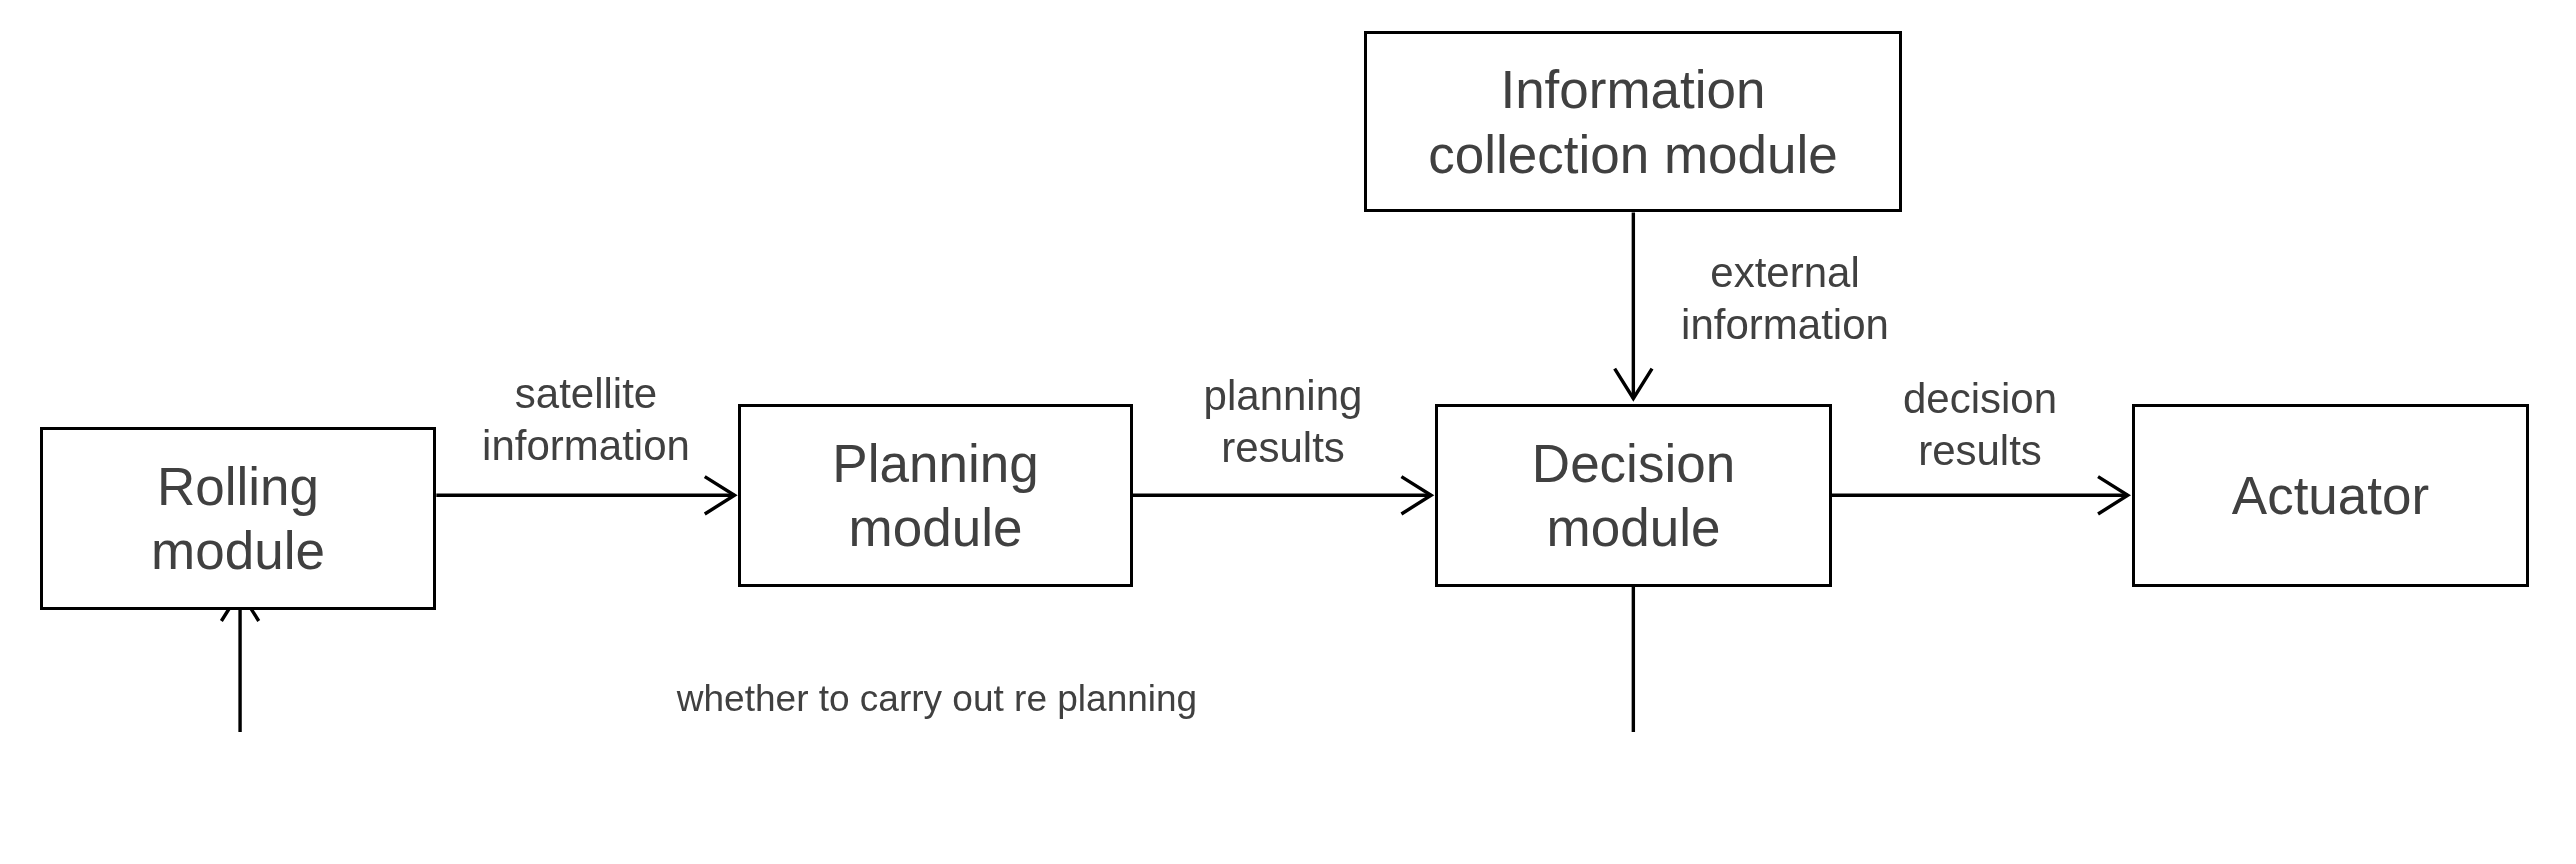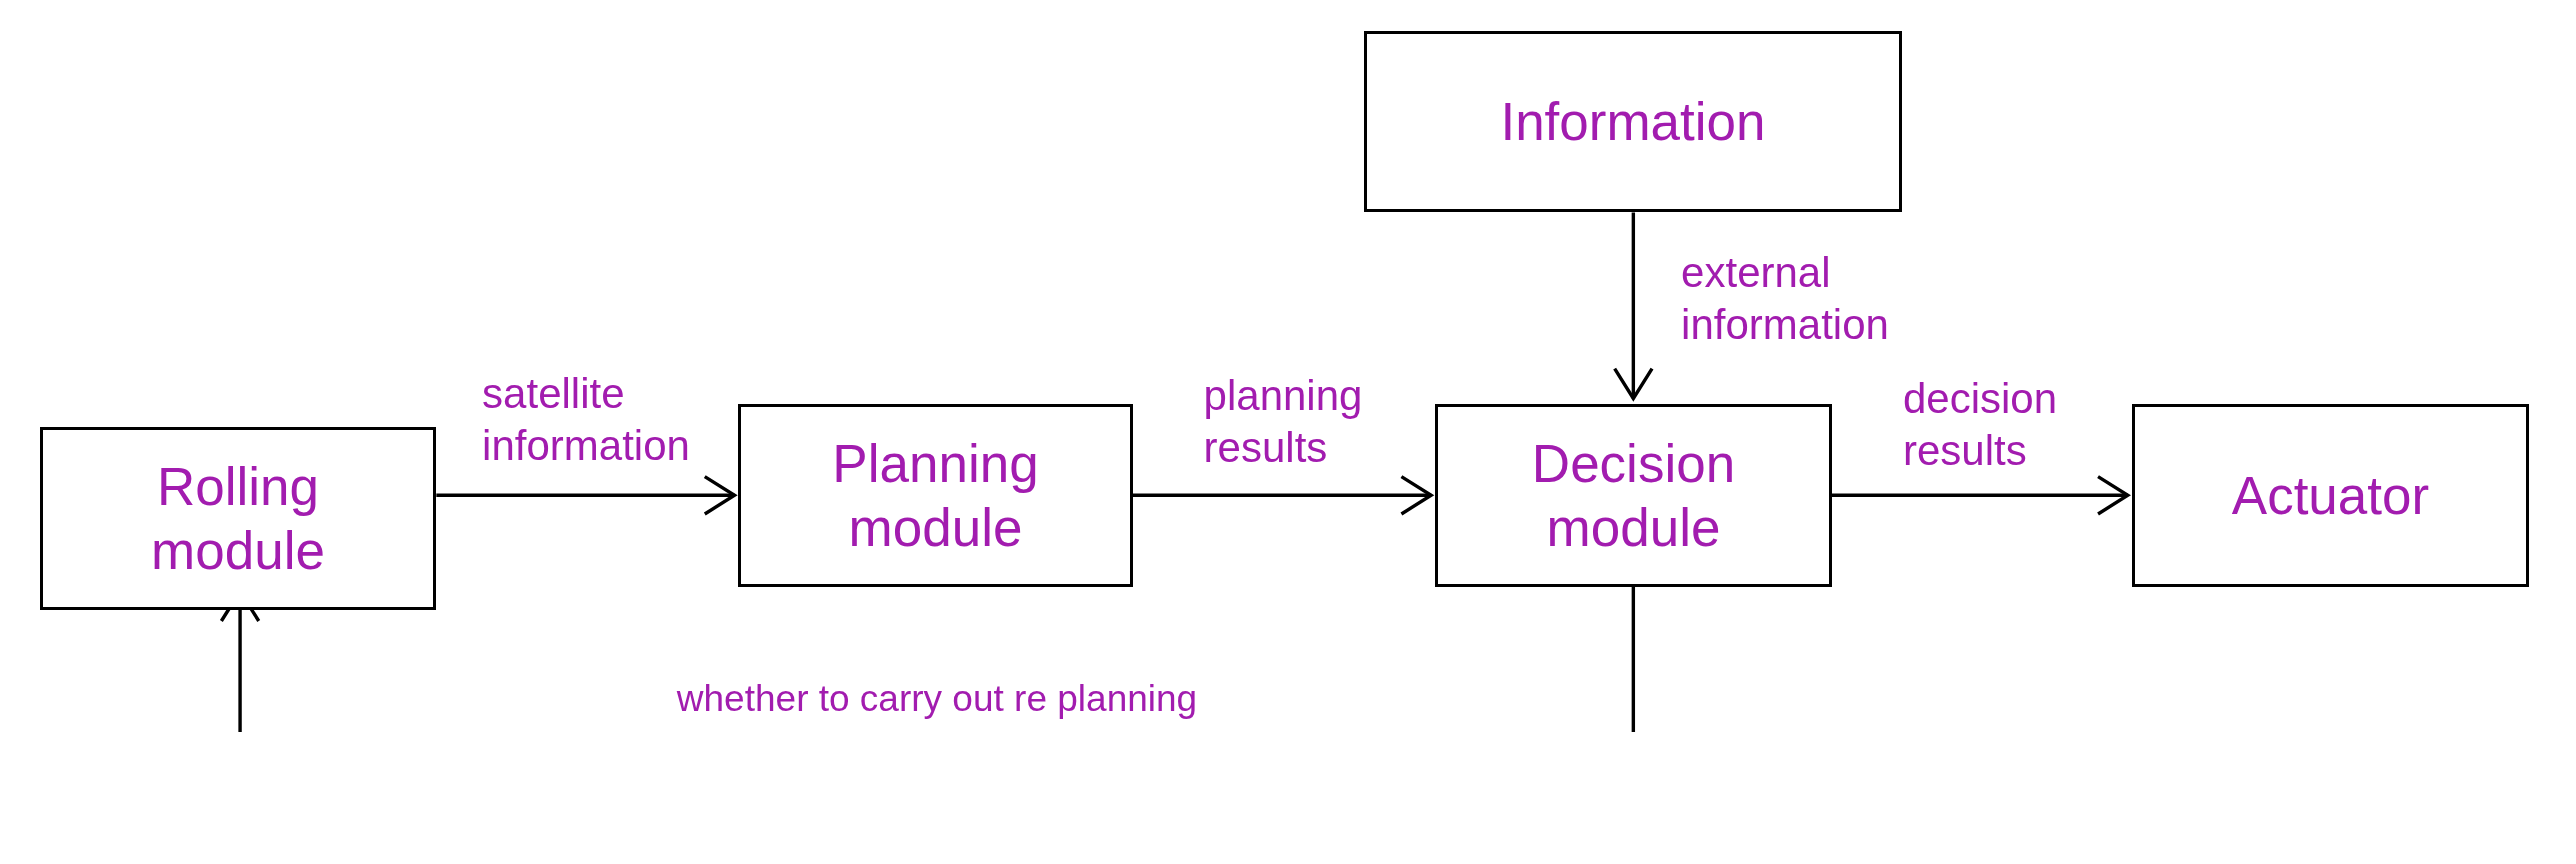--- a/index.html
+++ b/index.html
@@ -6,21 +6,21 @@
     margin: 0;
     padding: 0;
     background: #ffffff;
   }
   .canvas {
     position: relative;
     width: 2576px;
     height: 732px;
     background: #ffffff;
     font-family: "Liberation Sans", sans-serif;
-    color: #a21caf;
+    color: #404040;
     overflow: hidden;
   }
   .connector-layer {
     position: absolute;
     left: 0;
     top: 0;
     width: 2576px;
     height: 864px;
   }
   .connector-layer path {
@@ -45,20 +45,21 @@
   }
   .box span { display: block; }
   .box-info     { left: 1364px; top: 31px;  width: 538px; height: 181px; line-height: 65px; }
   .box-rolling  { left: 40px;   top: 427px; width: 396px; height: 183px; }
   .box-planning { left: 738px;  top: 404px; width: 395px; height: 183px; }
   .box-decision { left: 1435px; top: 404px; width: 397px; height: 183px; }
   .box-actuator { left: 2132px; top: 404px; width: 397px; height: 183px; }
   .edge-label {
     position: absolute;
     transform: translate(-50%, -50%);
+    text-align: center;
     font-size: 42px;
     line-height: 52px;
     white-space: nowrap;
   }
   .edge-label span { display: block; }
   .lbl-satellite { left: 586px;  top: 420px; }
   .lbl-planning  { left: 1283px; top: 422px; }
   .lbl-external  { left: 1785px; top: 299px; }
   .lbl-decision  { left: 1980px; top: 425px; }
   .lbl-feedback-above { left: 937px; top: 699px; font-size: 37px; }
@@ -77,20 +78,21 @@
     <path d="M2155,583 H2504"></path>
     <path d="M2469,561 L2504,583 L2469,605"></path>
     <path d="M1922,250 V469"></path>
     <path d="M1900,434 L1922,469 L1944,434"></path>
     <path d="M1922,690 V890 H282 V696"></path>
     <path d="M260,731 L282,696 L304,731"></path>
   </svg>
 
   <div class="box box-info">
     <span>Information</span>
+    <span>collection module</span>
   </div>
 
   <div class="box box-rolling">
     <span>Rolling</span>
     <span>module</span>
   </div>
 
   <div class="box box-planning">
     <span>Planning</span>
     <span>module</span>

